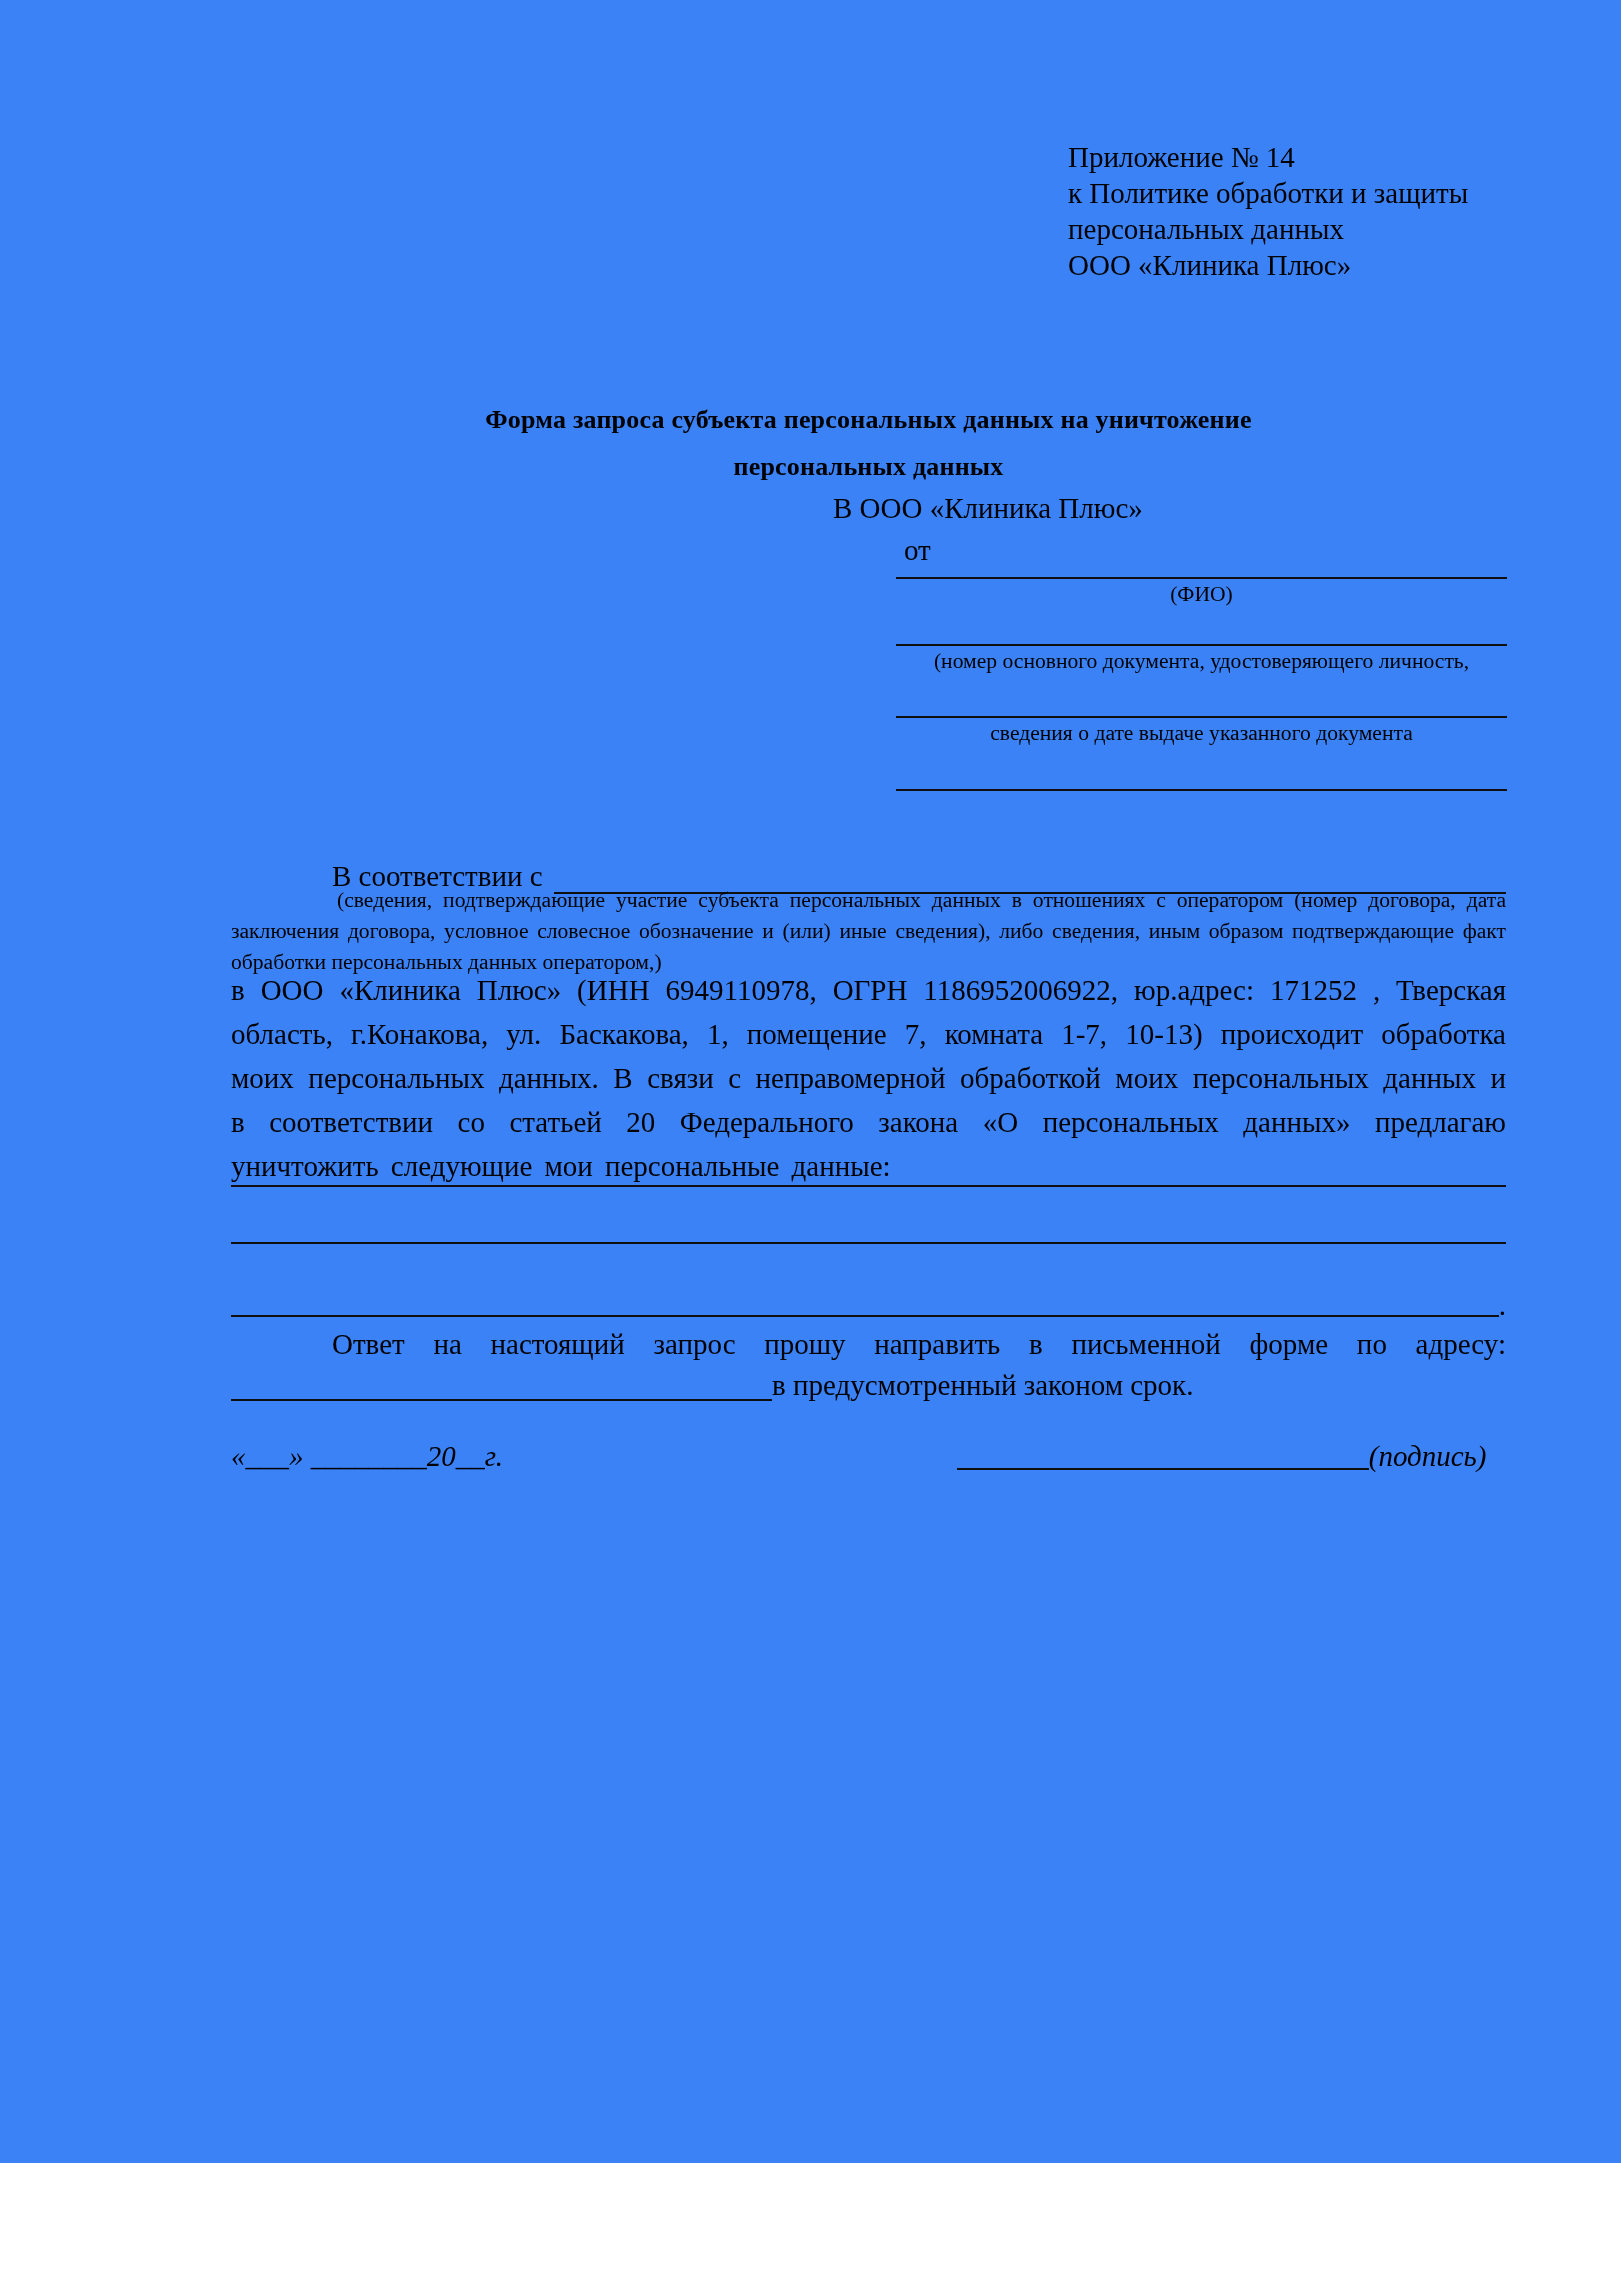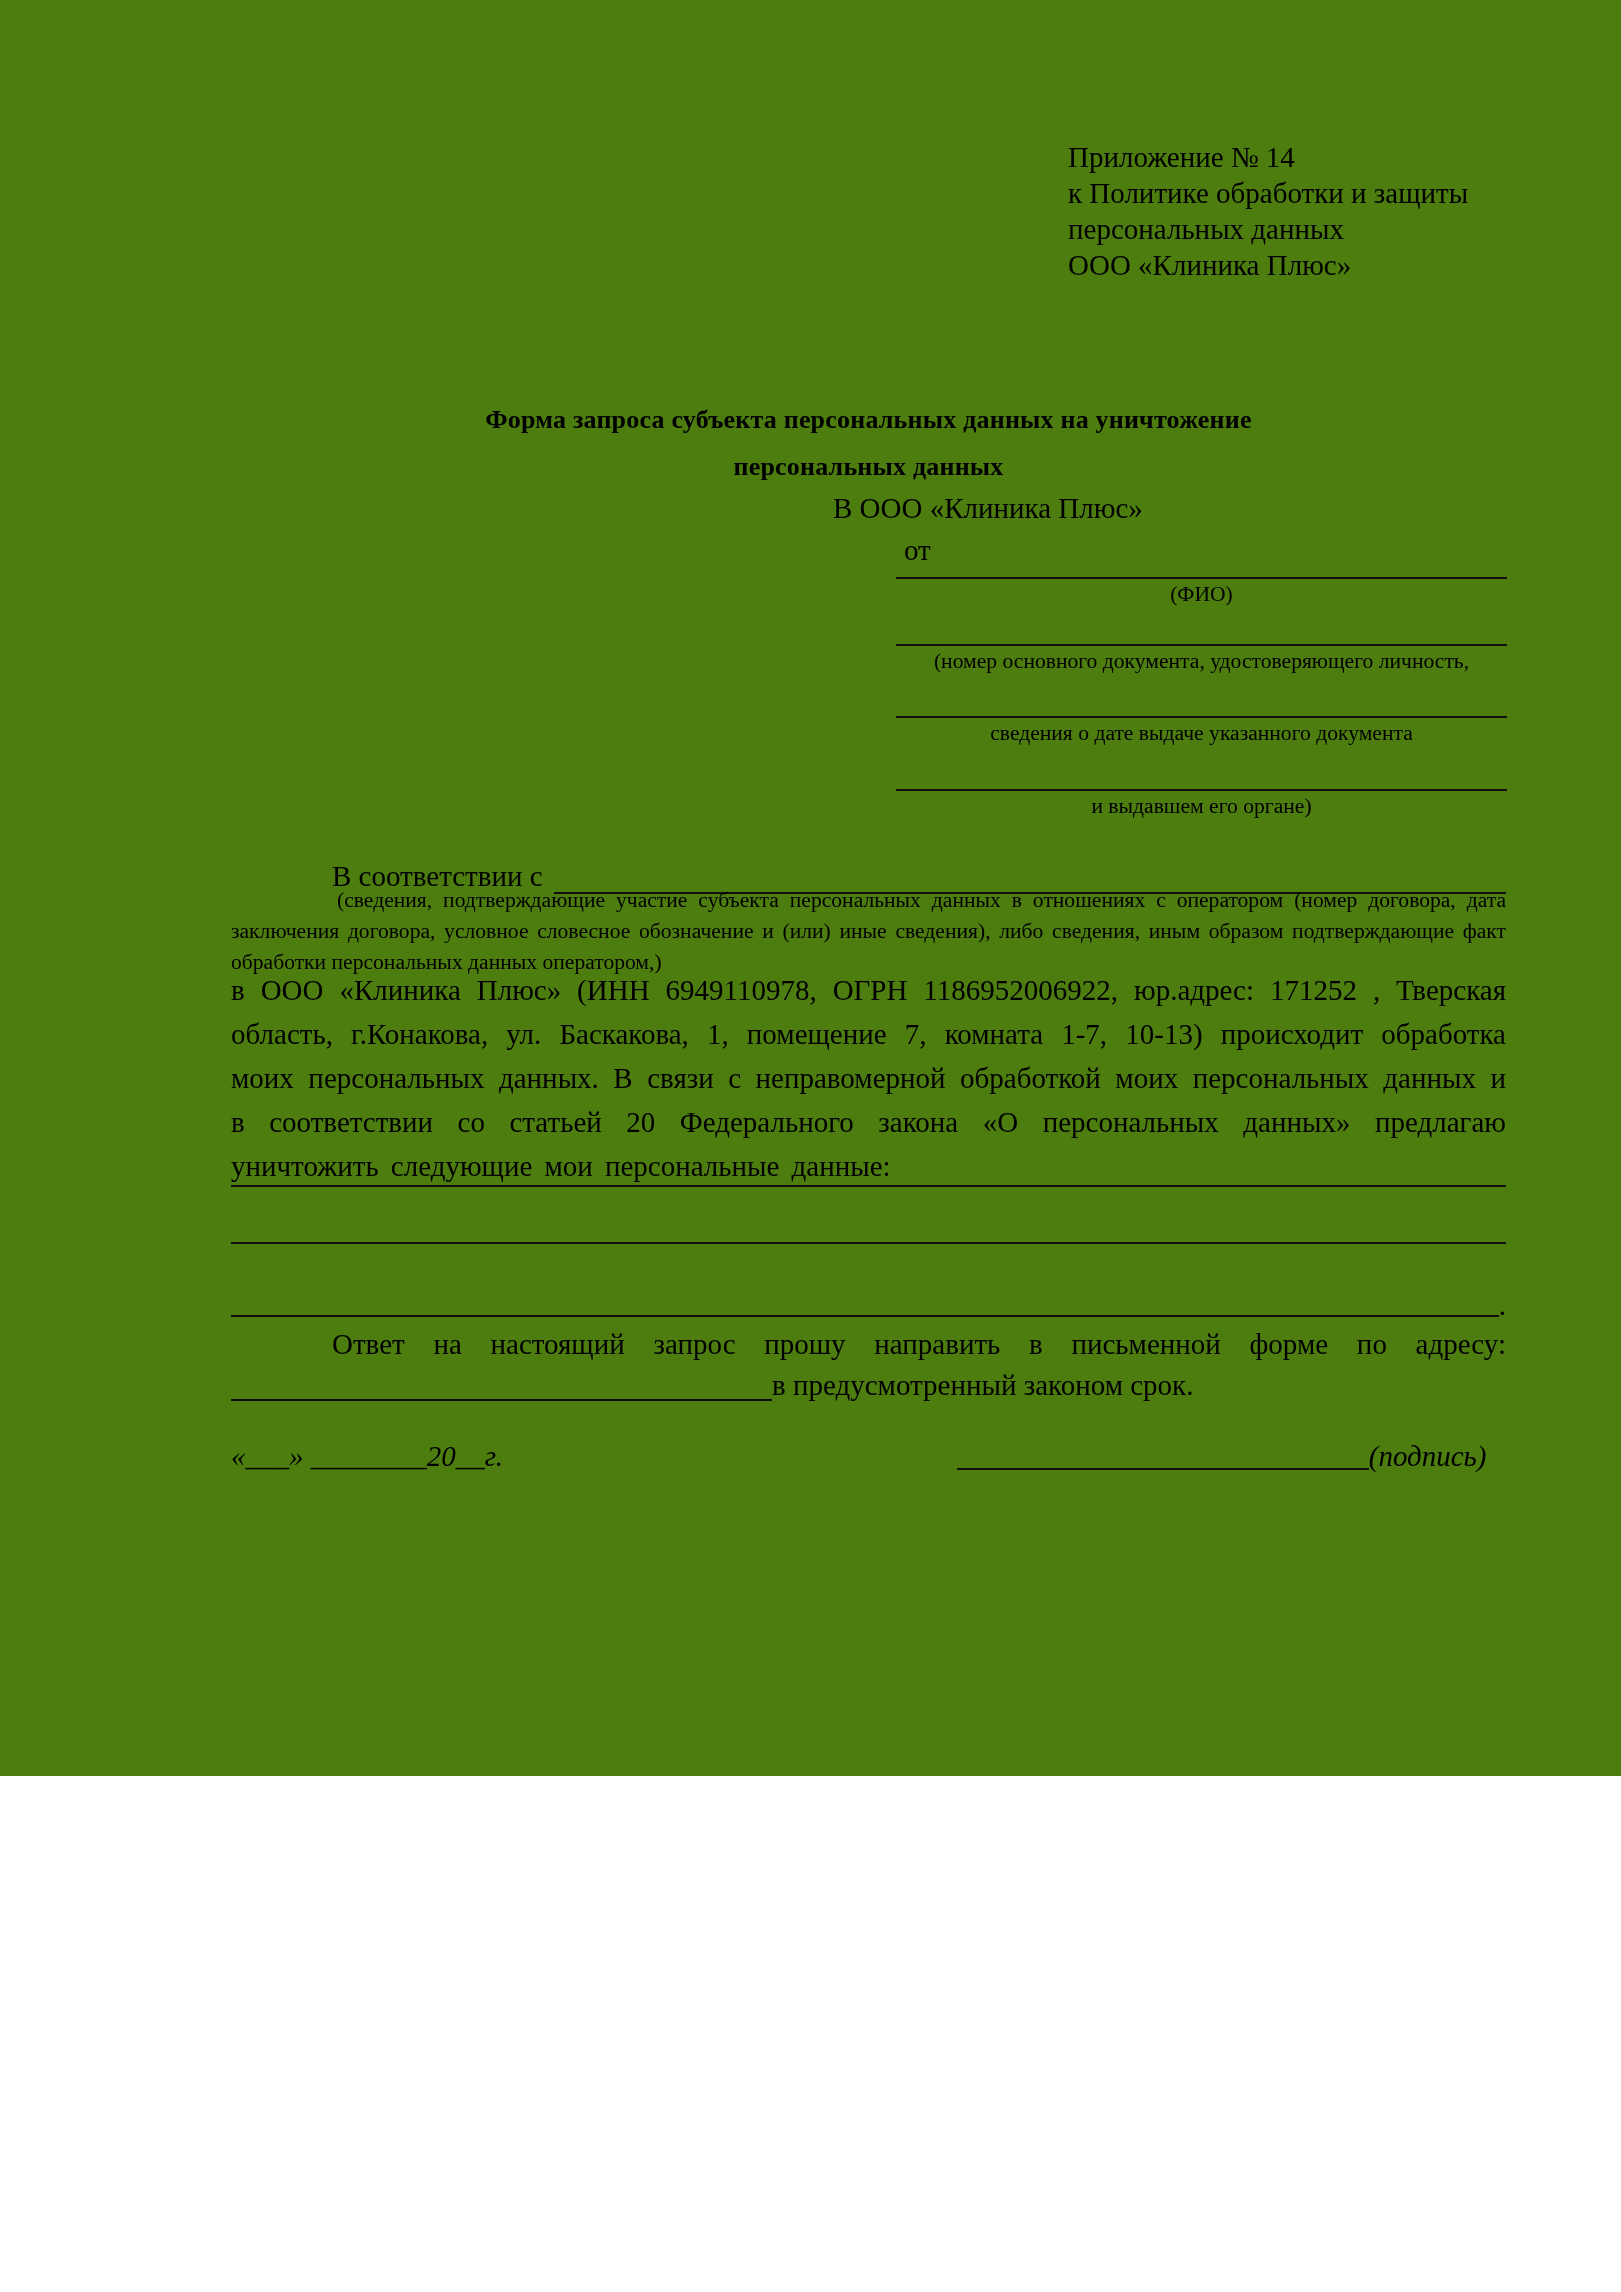--- a/index.html
+++ b/index.html
@@ -1,20 +1,20 @@
 <!DOCTYPE html>
 <html><head>
 <meta charset="utf-8">
 <style>
   html, body { margin:0; padding:0; background:#ffffff; }
   .page {
     position: relative;
     width: 1621px;
-    height: 1776px;
-    background: #4d7c0f;
+    height: 2163px;
+    background: #3b82f6;
     color: #000000;
     font-family: "Liberation Serif", "DejaVu Serif", serif;
     overflow: hidden;
   }
   .abs { position: absolute; }
 
   
   .appendix { left: 1068px; top: 139px; width: 461px; font-size: 29px; line-height: 36px; }
 
   
@@ -104,21 +104,20 @@
   <div class="abs field-row" style="top:611px;">
     <div class="field-blank"></div>
     <div class="field-caption">(номер основного документа, удостоверяющего личность,</div>
   </div>
   <div class="abs field-row" style="top:683px;">
     <div class="field-blank"></div>
     <div class="field-caption">сведения о дате выдаче указанного документа</div>
   </div>
   <div class="abs field-row" style="top:756px;">
     <div class="field-blank"></div>
-    <div class="field-caption">и выдавшем его органе)</div>
   </div>
 
   <div class="abs acc-row">
     <span class="acc-lead">В соответствии с</span>
     <div class="grow-line"></div>
   </div>
 
   <div class="abs note">(сведения, подтверждающие участие субъекта персональных данных в отношениях с оператором (номер договора, дата заключения договора, условное словесное обозначение и (или) иные сведения), либо сведения, иным образом подтверждающие факт обработки персональных данных оператором,)</div>
 
   <div class="abs bodypar">в ООО «Клиника Плюс» (ИНН 6949110978, ОГРН 1186952006922, юр.адрес: 171252 , Тверская область, г.Конакова, ул. Баскакова, 1, помещение 7, комната 1-7, 10-13) происходит обработка моих персональных данных. В связи с неправомерной обработкой моих персональных данных и в соответствии со статьей 20 Федерального закона «О персональных данных» предлагаю уничтожить следующие мои персональные данные:</div>

